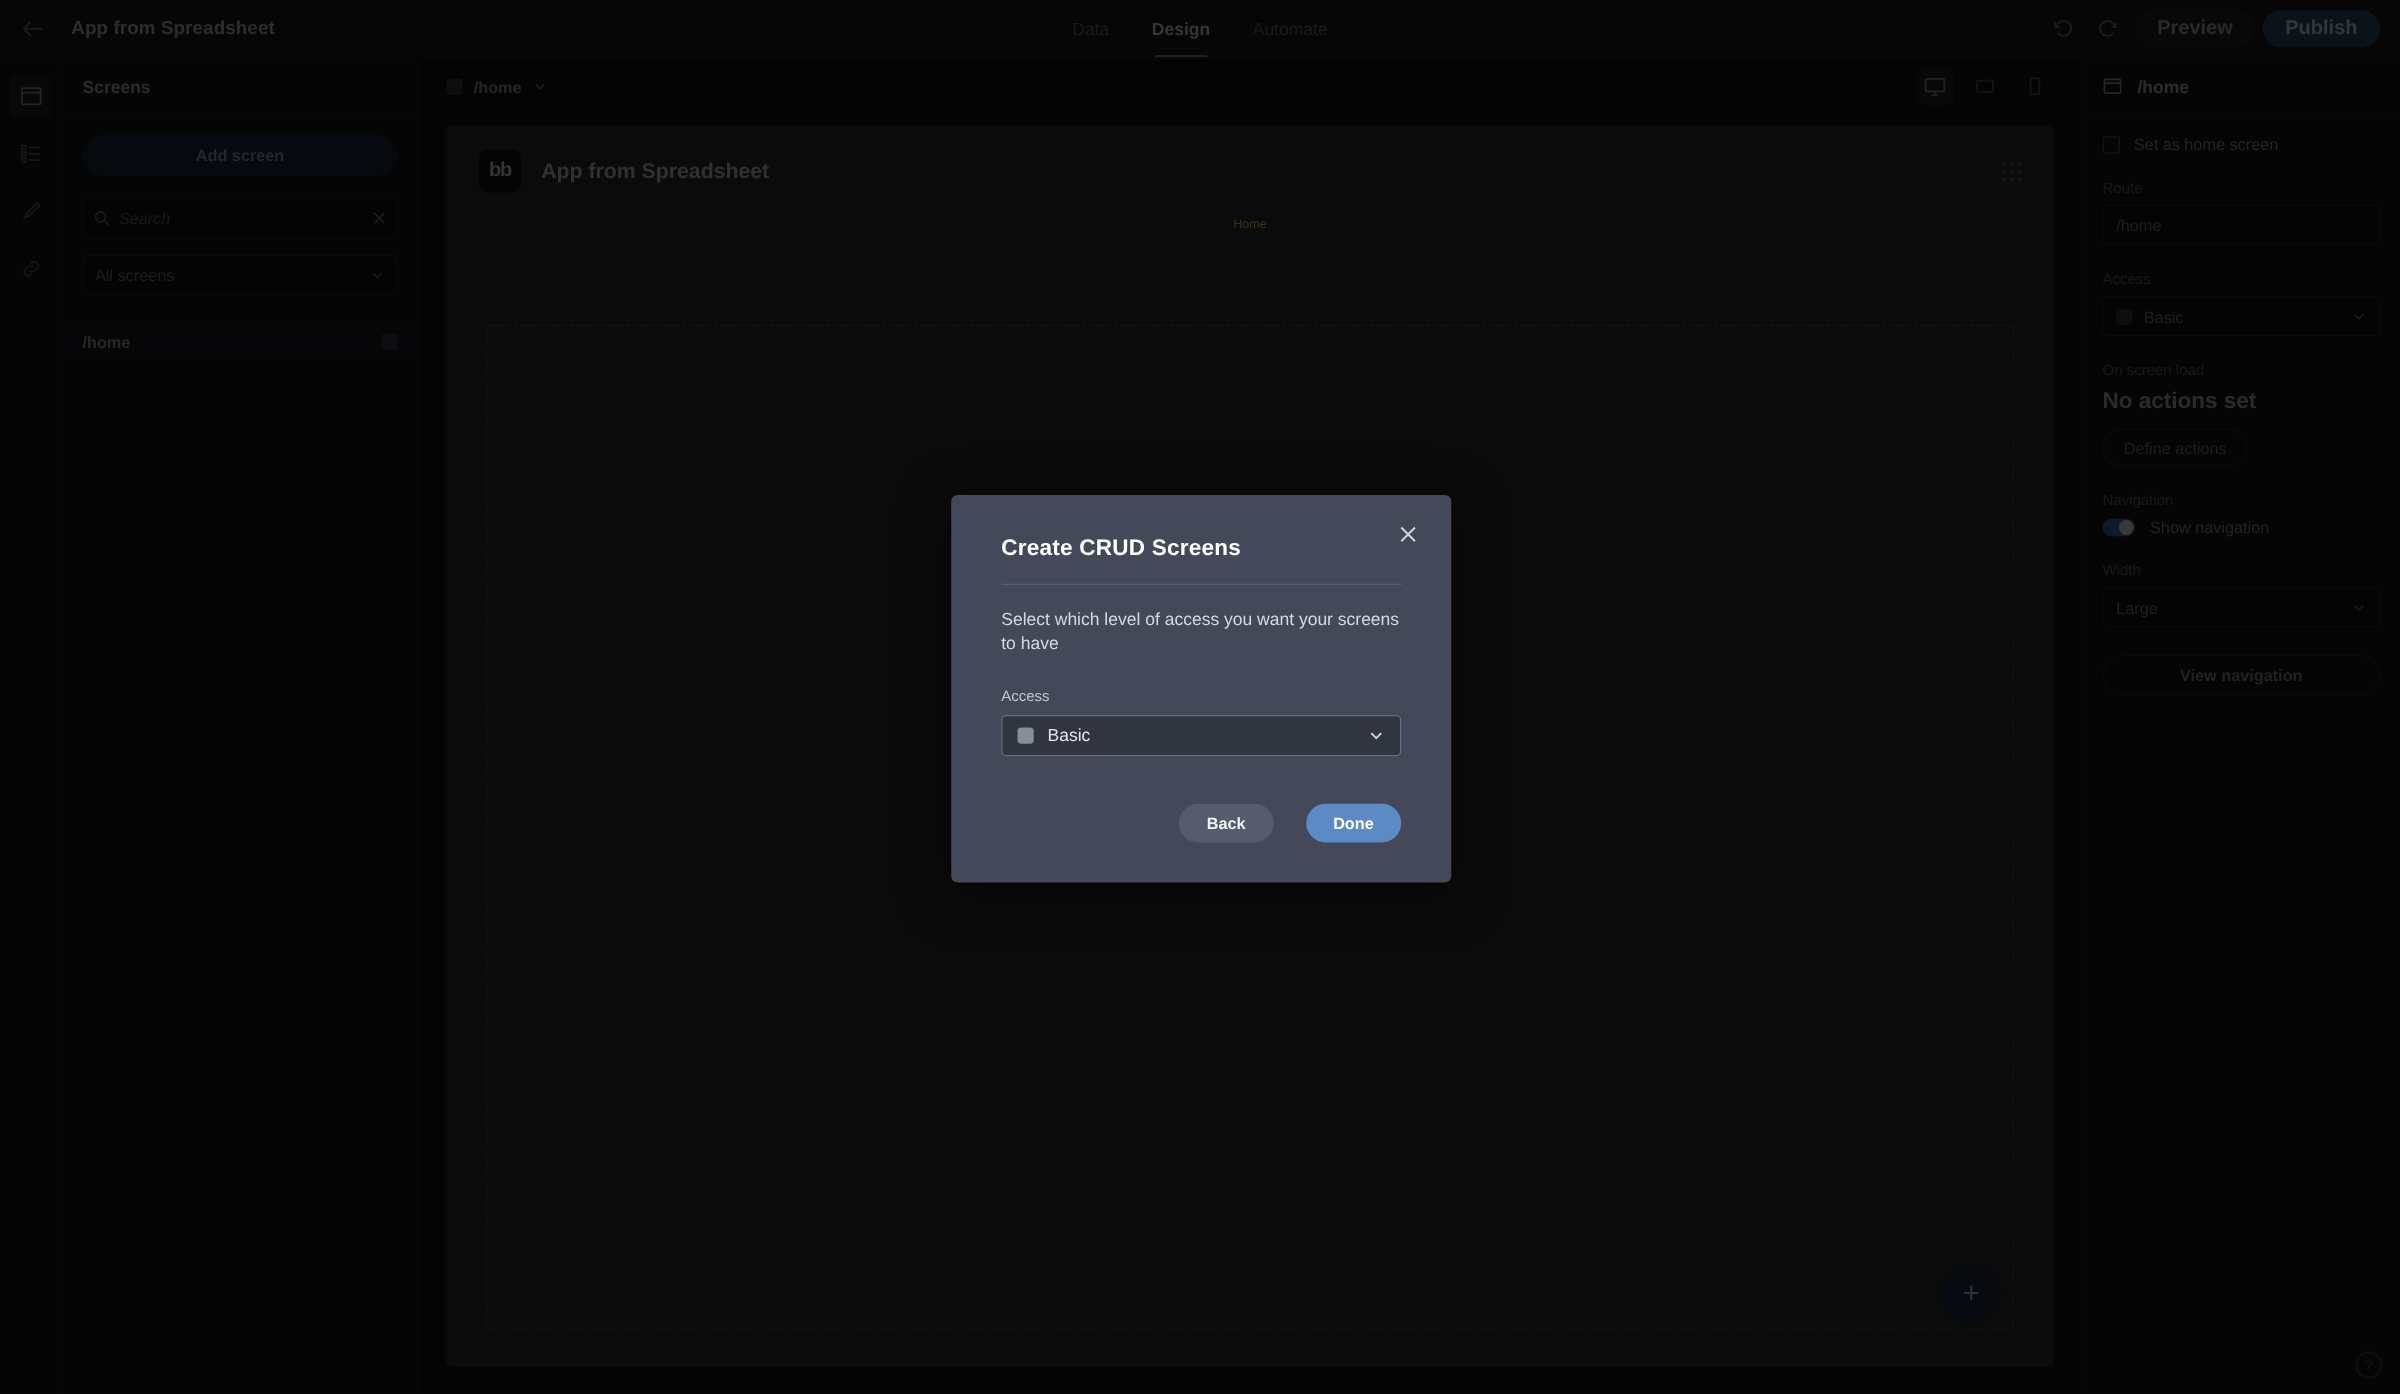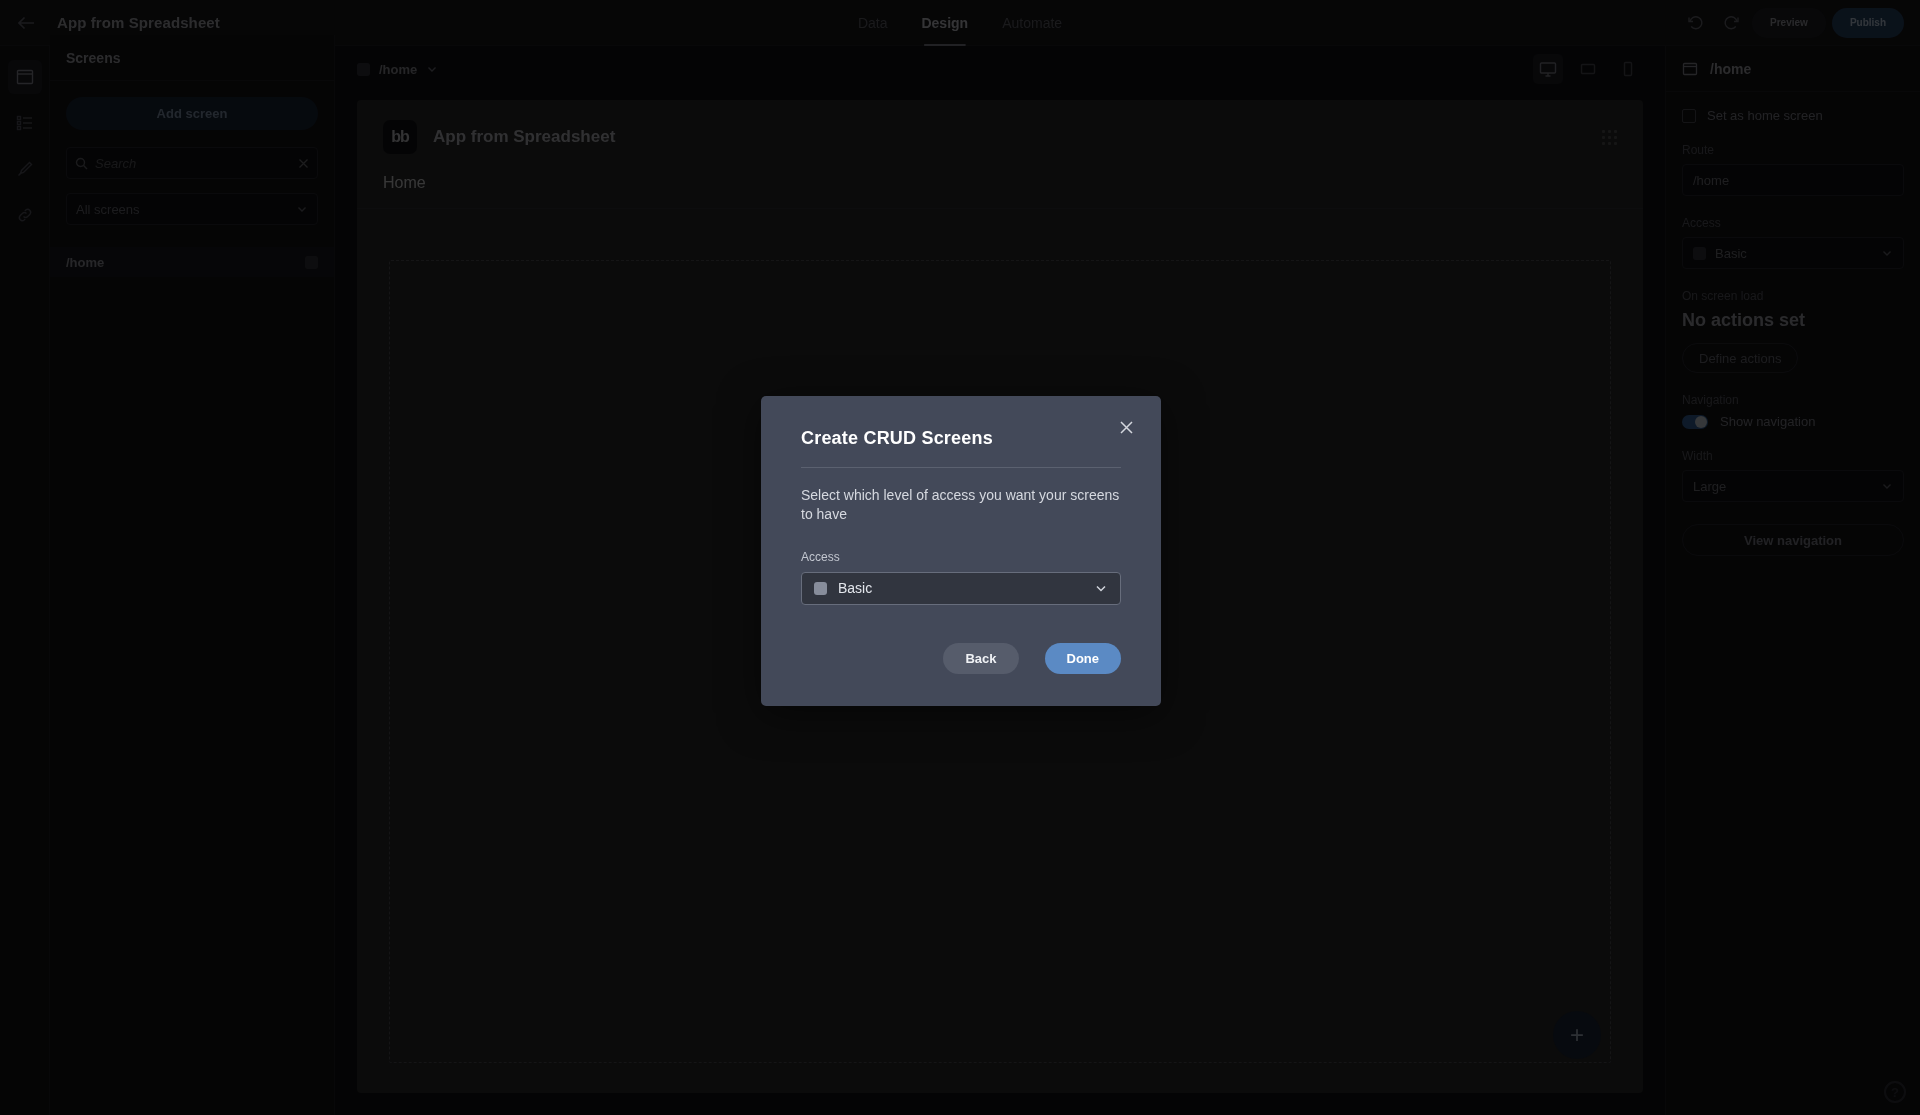--- a/index.html
+++ b/index.html
@@ -46,40 +46,40 @@
   .top-right {
     position: absolute; right: 16px; display: flex; align-items: center; gap: 6px;
   }
   .icon-btn {
     width: 30px; height: 30px; border-radius: 4px;
     display: flex; align-items: center; justify-content: center; color: #72727a;
   }
   .pill-btn {
     height: 30px; padding: 0 18px; border-radius: 15px;
     display: flex; align-items: center; justify-content: center;
-    font-size: 10px; font-weight: bold; color: #a9a9b2; background: #232327;
+    font-size: 16px; font-weight: bold; color: #a9a9b2; background: #232327;
   }
   .pill-btn.primary { background: #2c4a6e; color: #cfe0f2; }
 
   
   .rail {
     position: absolute; top: 46px; bottom: 0; left: 0; width: 50px;
     background: #161619; border-right: 1px solid #232326;
     display: flex; flex-direction: column; align-items: center;
     padding-top: 14px; gap: 12px;
   }
   .rail-item {
     width: 34px; height: 34px; border-radius: 6px;
     display: flex; align-items: center; justify-content: center; color: #5d5d66;
   }
   .rail-item.active { background: #222229; color: #9a9aa4; }
 
   
   .screens-panel {
-    position: absolute; top: 35px; bottom: 0; left: 50px; width: 285px;
+    position: absolute; top: 46px; bottom: 0; left: 50px; width: 285px;
     background: #161619; border-right: 1px solid #232326;
   }
   .screens-head {
     height: 46px; display: flex; align-items: center; padding: 0 16px;
     font-size: 14px; font-weight: bold; color: #b0b0b8;
     border-bottom: 1px solid #232326;
   }
   .screens-body { padding: 16px 16px 0 16px; }
   .add-screen {
     height: 33px; width: 100%; border-radius: 17px; background: #1d2a3c;
@@ -139,22 +139,23 @@
     display: flex; align-items: center; justify-content: center;
     font-size: 16px; font-weight: bold; color: #d3d3d8; letter-spacing: -1px;
   }
   .prev-title {
     margin-left: 16px; font-size: 17px; font-weight: bold; color: #c8c8cd;
   }
   .grid-icon { margin-left: auto; display: grid; grid-template-columns: repeat(3,3px);
     grid-template-rows: repeat(3,3px); gap: 3px; }
   .grid-icon i { background: #5a5a5e; border-radius: 1px; display: block; }
   .prev-nav {
-    padding: 0 26px 16px 26px; font-size: 16px; color: #e5e5e5;
+    padding: 0 26px 16px 26px; font-size: 10px; color: #fdba74;
     border-bottom: 1px solid #3a3a3c;
+    text-align: center;
   }
   .dashed-zone {
     position: absolute; top: 160px; left: 32px; right: 32px; bottom: 30px;
     border: 1px dashed #57575b; border-radius: 2px;
     display: flex; align-items: center; justify-content: center;
   }
   .add-component {
     height: 32px; padding: 0 20px; border-radius: 16px; background: #1b2a40;
     display: flex; align-items: center; gap: 9px;
     font-size: 13px; font-weight: bold; color: #7e93ae;

